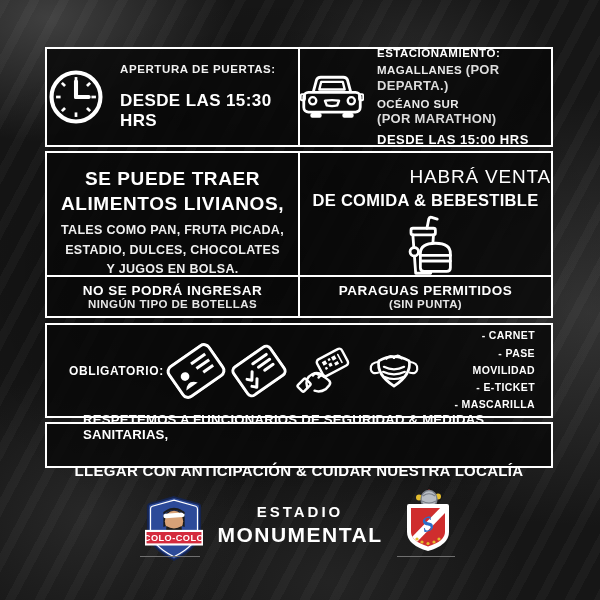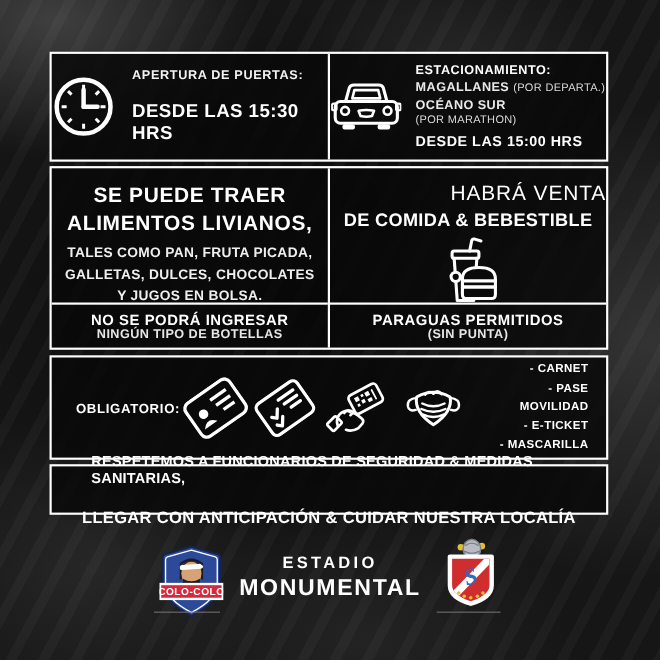--- a/index.html
+++ b/index.html
@@ -37,21 +37,21 @@
   .hdiv{ position:absolute; left:0; right:0; height:2px; background:#fff; }
 
   
   #box-top{ top:47px; height:100px; }
   .icon-row{ display:flex; align-items:center; justify-content:center; height:100%; gap:15px; }
   .t-small{ font-size:11.5px; font-weight:bold; letter-spacing:.6px; color:#f2f2f2; }
   .t-big  { font-size:17px;  font-weight:bold; letter-spacing:.4px; margin-top:16px; }
   .park-text{ line-height:1.25; }
   .park-title{ font-size:11.5px; font-weight:bold; letter-spacing:.5px; }
   .park-line{ font-size:11.5px; font-weight:bold; letter-spacing:.4px; color:#e9e9e9; margin-top:2px;}
-  .park-note{ font-size:10px; font-weight:normal; letter-spacing:.3px; color:#dcdcdc; }
+  .park-note{ font-size:13px; font-weight:bold; letter-spacing:.3px; color:#dcdcdc; }
   .park-time{ font-size:13px; font-weight:bold; letter-spacing:.5px; margin-top:5px; }
 
   
   #box-mid{ top:151px; height:167px; }
   .food-head{ font-size:19px; font-weight:bold; letter-spacing:.6px; line-height:1.3; text-align:center; padding-top:14px; }
   .food-detail{ font-size:12.5px; font-weight:bold; letter-spacing:.3px; line-height:1.55; text-align:center; margin-top:5px; color:#efefef;}
   .strip{ position:absolute; left:0; right:0; bottom:0; height:37px; text-align:center; padding-top:4px; }
   .strip-b{ font-size:13.5px; font-weight:bold; letter-spacing:.5px; }
   .strip-s{ font-size:11.5px; font-weight:bold; letter-spacing:.4px; color:#e6e6e6; }
   .venta-small{ font-size:19px; font-weight:normal; letter-spacing:.8px; text-align:right; padding-top:13px; }
@@ -150,21 +150,21 @@
 
 <div class="box" id="box-mid">
   <div class="cols">
     <div class="cell">
       <div class="food-head">
         <div>SE PUEDE TRAER</div>
         <div>ALIMENTOS LIVIANOS,</div>
       </div>
       <div class="food-detail">
         <div>TALES COMO PAN, FRUTA PICADA,</div>
-        <div>GALLETAS, DULCES, CHOCOLATES</div>
+        <div>ESTADIO, DULCES, CHOCOLATES</div>
         <div>Y JUGOS EN BOLSA.</div>
       </div>
       <div class="hdiv" style="bottom:39px;"></div>
       <div class="strip">
         <div class="strip-b">NO SE PODRÁ INGRESAR</div>
         <div class="strip-s">NINGÚN TIPO DE BOTELLAS</div>
       </div>
     </div>
     <div class="vdiv"></div>
     <div class="cell">

